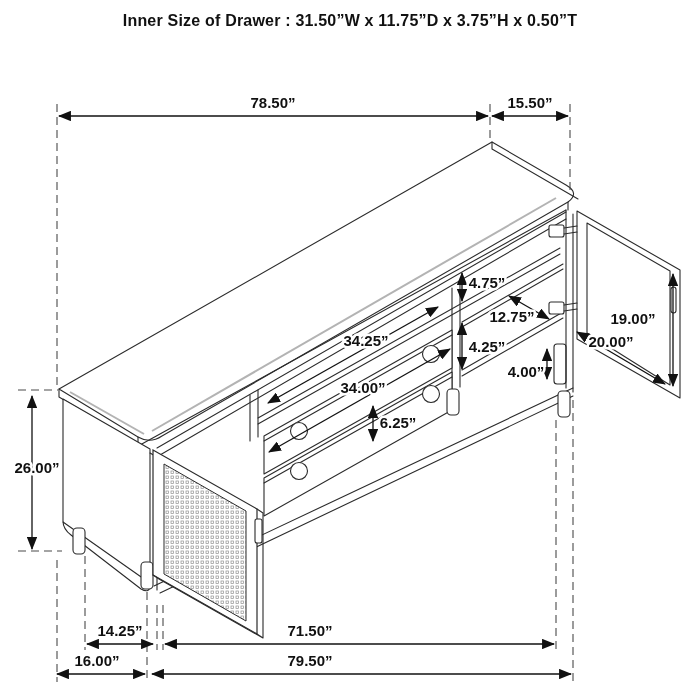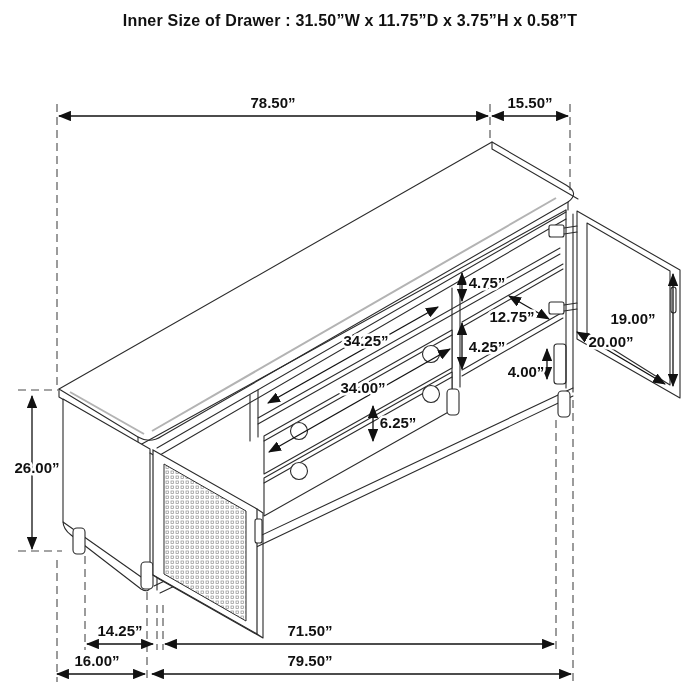--- a/index.html
+++ b/index.html
@@ -14,21 +14,21 @@
   .dash{stroke:#4a4a4a;stroke-width:1.1;fill:none;stroke-dasharray:8 5;}
   .dim{stroke:#111;stroke-width:1.3;fill:none;}
   .dimtxt{font-family:"Liberation Sans", sans-serif;font-size:15px;font-weight:bold;fill:#111;
           text-anchor:middle;paint-order:stroke;stroke:#ffffff;stroke-width:5px;stroke-linejoin:round;}
   .mesh-frame{stroke:#2b2b2b;stroke-width:1.2;fill:#ffffff;}
 </style>
 </head>
 <body>
 
 <div id="stage">
-  <div id="title">Inner Size of Drawer : 31.50”W x 11.75”D x 3.75”H x 0.58”T</div>
+  <div id="title">Inner Size of Drawer : 31.50”W x 11.75”D x 3.75”H x 0.50”T</div>
 
   <svg width="700" height="700" viewBox="0 0 700 700">
     <defs>
       <marker id="ah" viewBox="0 0 10 8" refX="9.2" refY="4" markerWidth="10" markerHeight="8" orient="auto-start-reverse">
         <path d="M0,0 L10,4 L0,8 Z" fill="#111"></path>
       </marker>
       <pattern id="mesh" width="5" height="5" patternUnits="userSpaceOnUse">
         <rect width="5" height="5" fill="#ffffff"></rect>
         <rect x="1" y="1" width="2.4" height="2.4" fill="none" stroke="#8f8f8f" stroke-width="0.7"></rect>
       </pattern>

